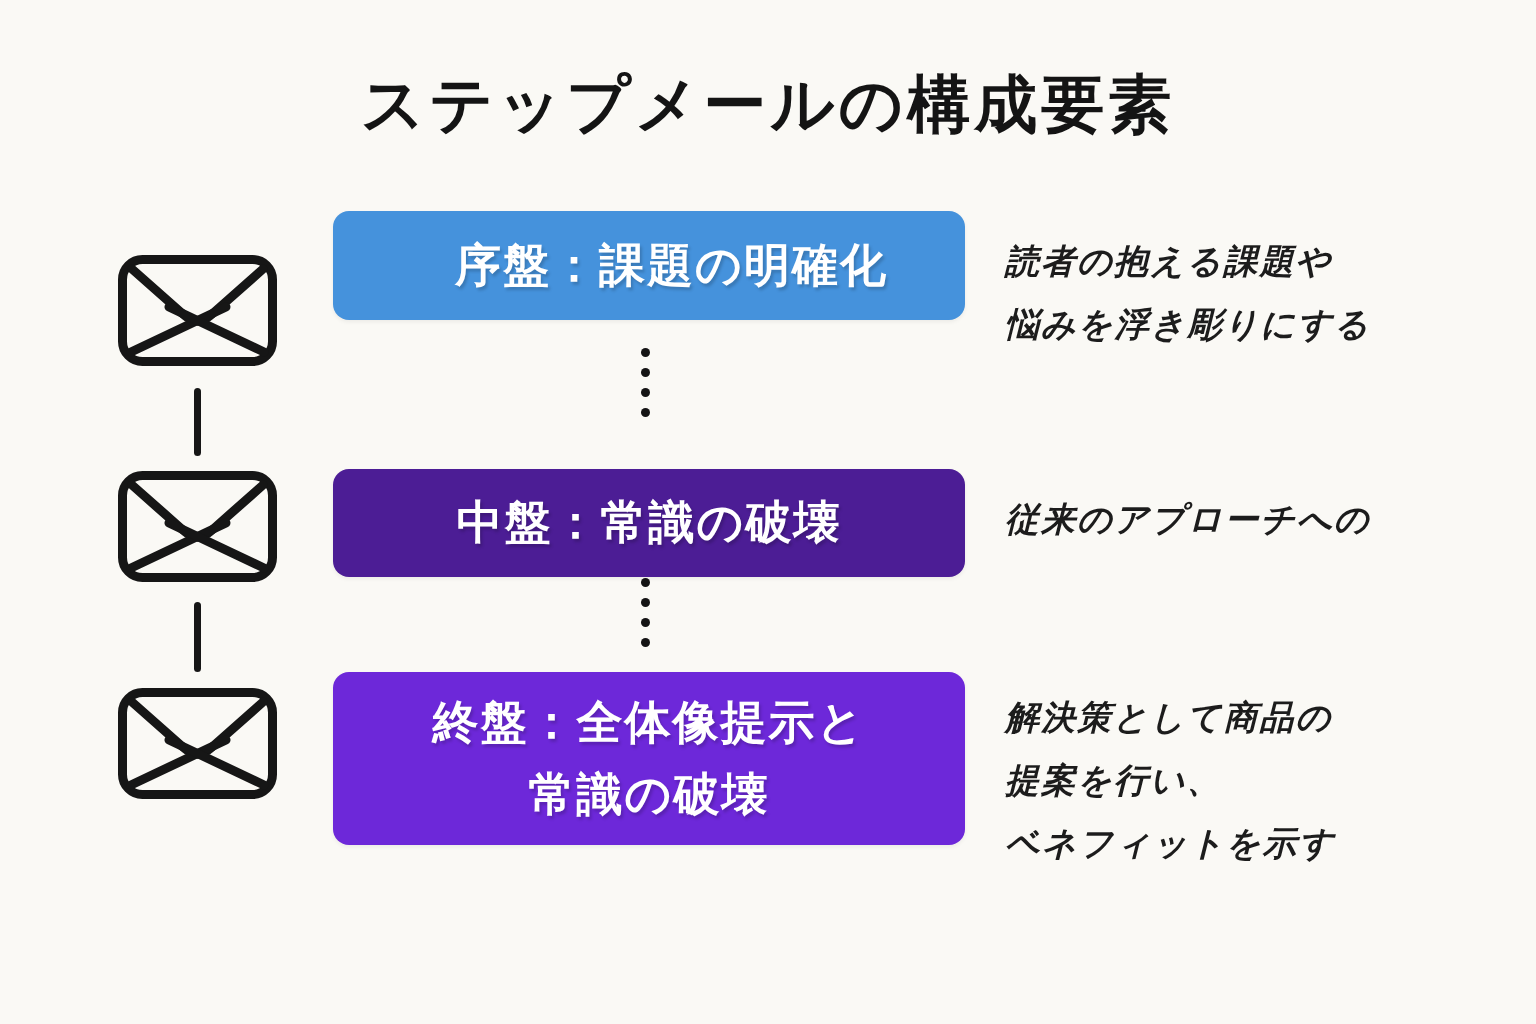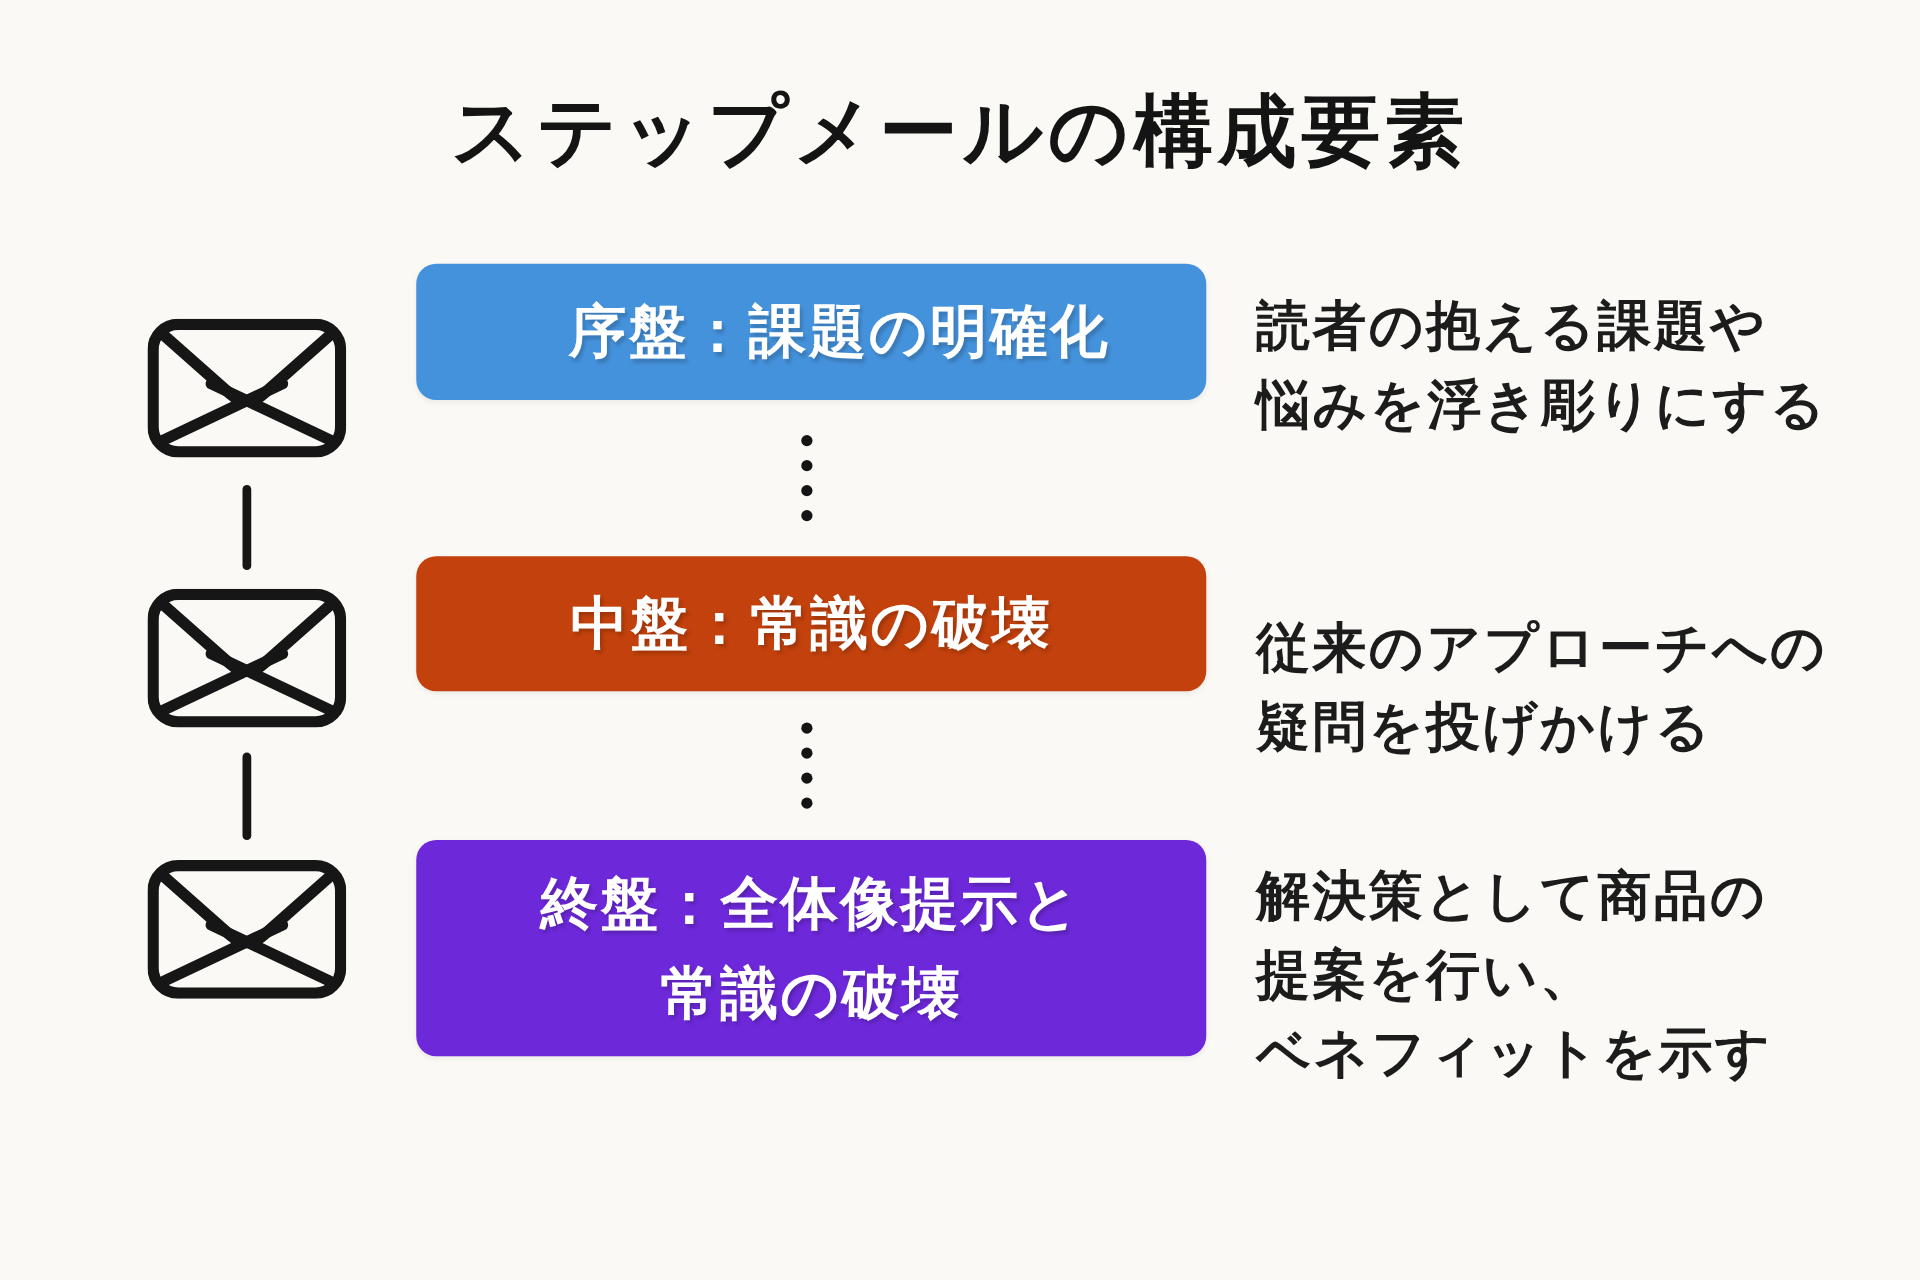--- a/index.html
+++ b/index.html
@@ -77,25 +77,26 @@
   .dot {
     width: 9px;
     height: 9px;
     border-radius: 50%;
     background: #141414;
   }
   .desc {
     position: absolute;
     left: 1005px;
     width: 500px;
-    font-size: 43px;
+    font-size: 34px;
     font-weight: 700;
     letter-spacing: 2px;
     line-height: 63px;
     color: #1C1C1C;
+    font-style: italic;
   }
   .desc-1 { top: 230px; }
   .desc-2 { top: 460px; margin-top: 28px; }
   .desc-3 { top: 686px; }
   .env-svg { width: 100%; height: 100%; display: block; }
 </style>
 </head>
 <body>
 
 <div class="canvas">
@@ -125,21 +126,21 @@
       <rect x="4.5" y="4.5" width="150" height="102" rx="20"></rect>
       <path d="M14,14 L66,60 Q79.5,72 93,60 L145,14"></path>
       <path d="M13,97 L108,52"></path>
       <path d="M146,97 L51,52"></path>
     </svg>
   </div>
 
   <div class="step-box box-1" style="background: rgb(69, 146, 220); padding-left: 45px;">
     <span>序盤：課題の明確化</span>
   </div>
-  <div class="step-box box-2" style="background: #c2410c;">
+  <div class="step-box box-2" style="background: #4c1d95; margin-top: 24px;">
     <span>中盤：常識の破壊</span>
   </div>
   <div class="step-box box-3" style="background: #6d28d9;">
     <span>終盤：全体像提示と</span>
     <span>常識の破壊</span>
   </div>
 
   <div class="dots dots-1">
     <div class="dot"></div>
     <div class="dot"></div>
@@ -152,21 +153,20 @@
     <div class="dot"></div>
     <div class="dot"></div>
   </div>
 
   <div class="desc desc-1">
     <div>読者の抱える課題や</div>
     <div>悩みを浮き彫りにする</div>
   </div>
   <div class="desc desc-2">
     <div>従来のアプローチへの</div>
-    <div>疑問を投げかける</div>
   </div>
   <div class="desc desc-3">
     <div>解決策として商品の</div>
     <div>提案を行い、</div>
     <div>ベネフィットを示す</div>
   </div>
 
 </div>
 
 </body></html>

